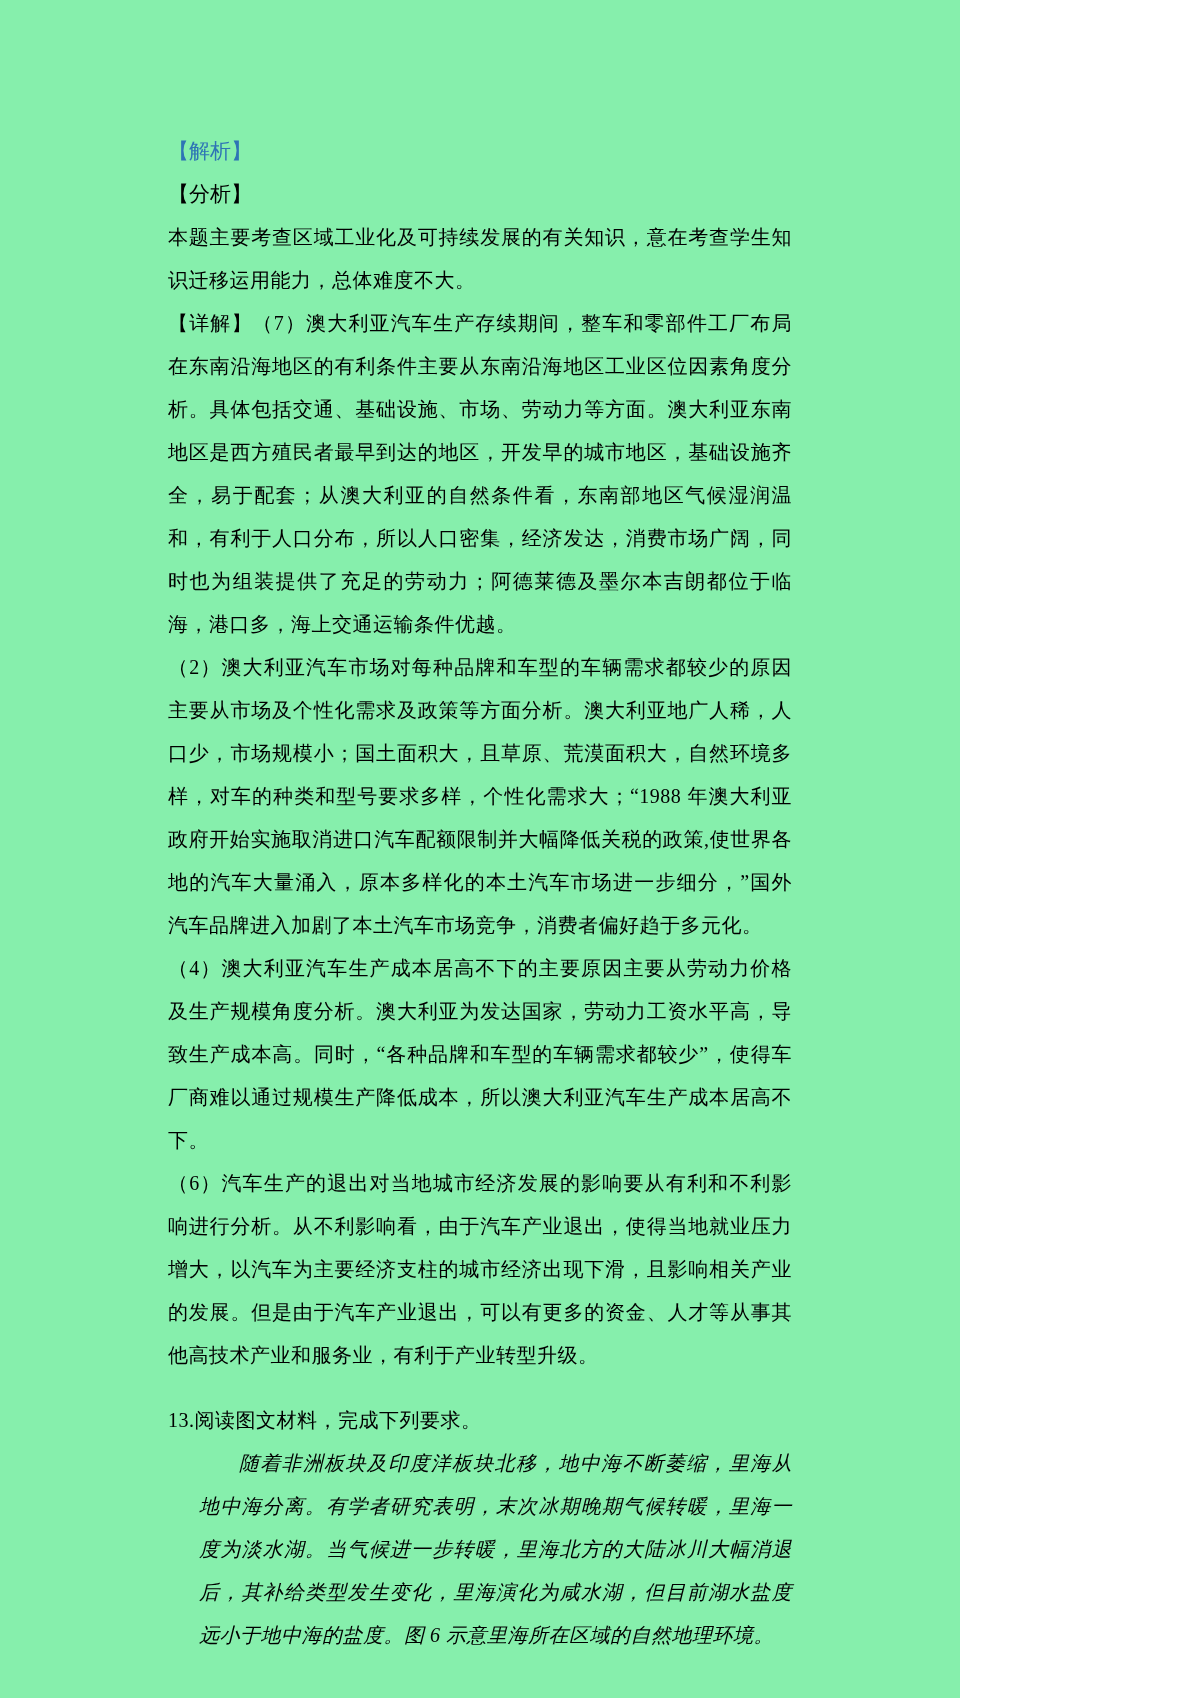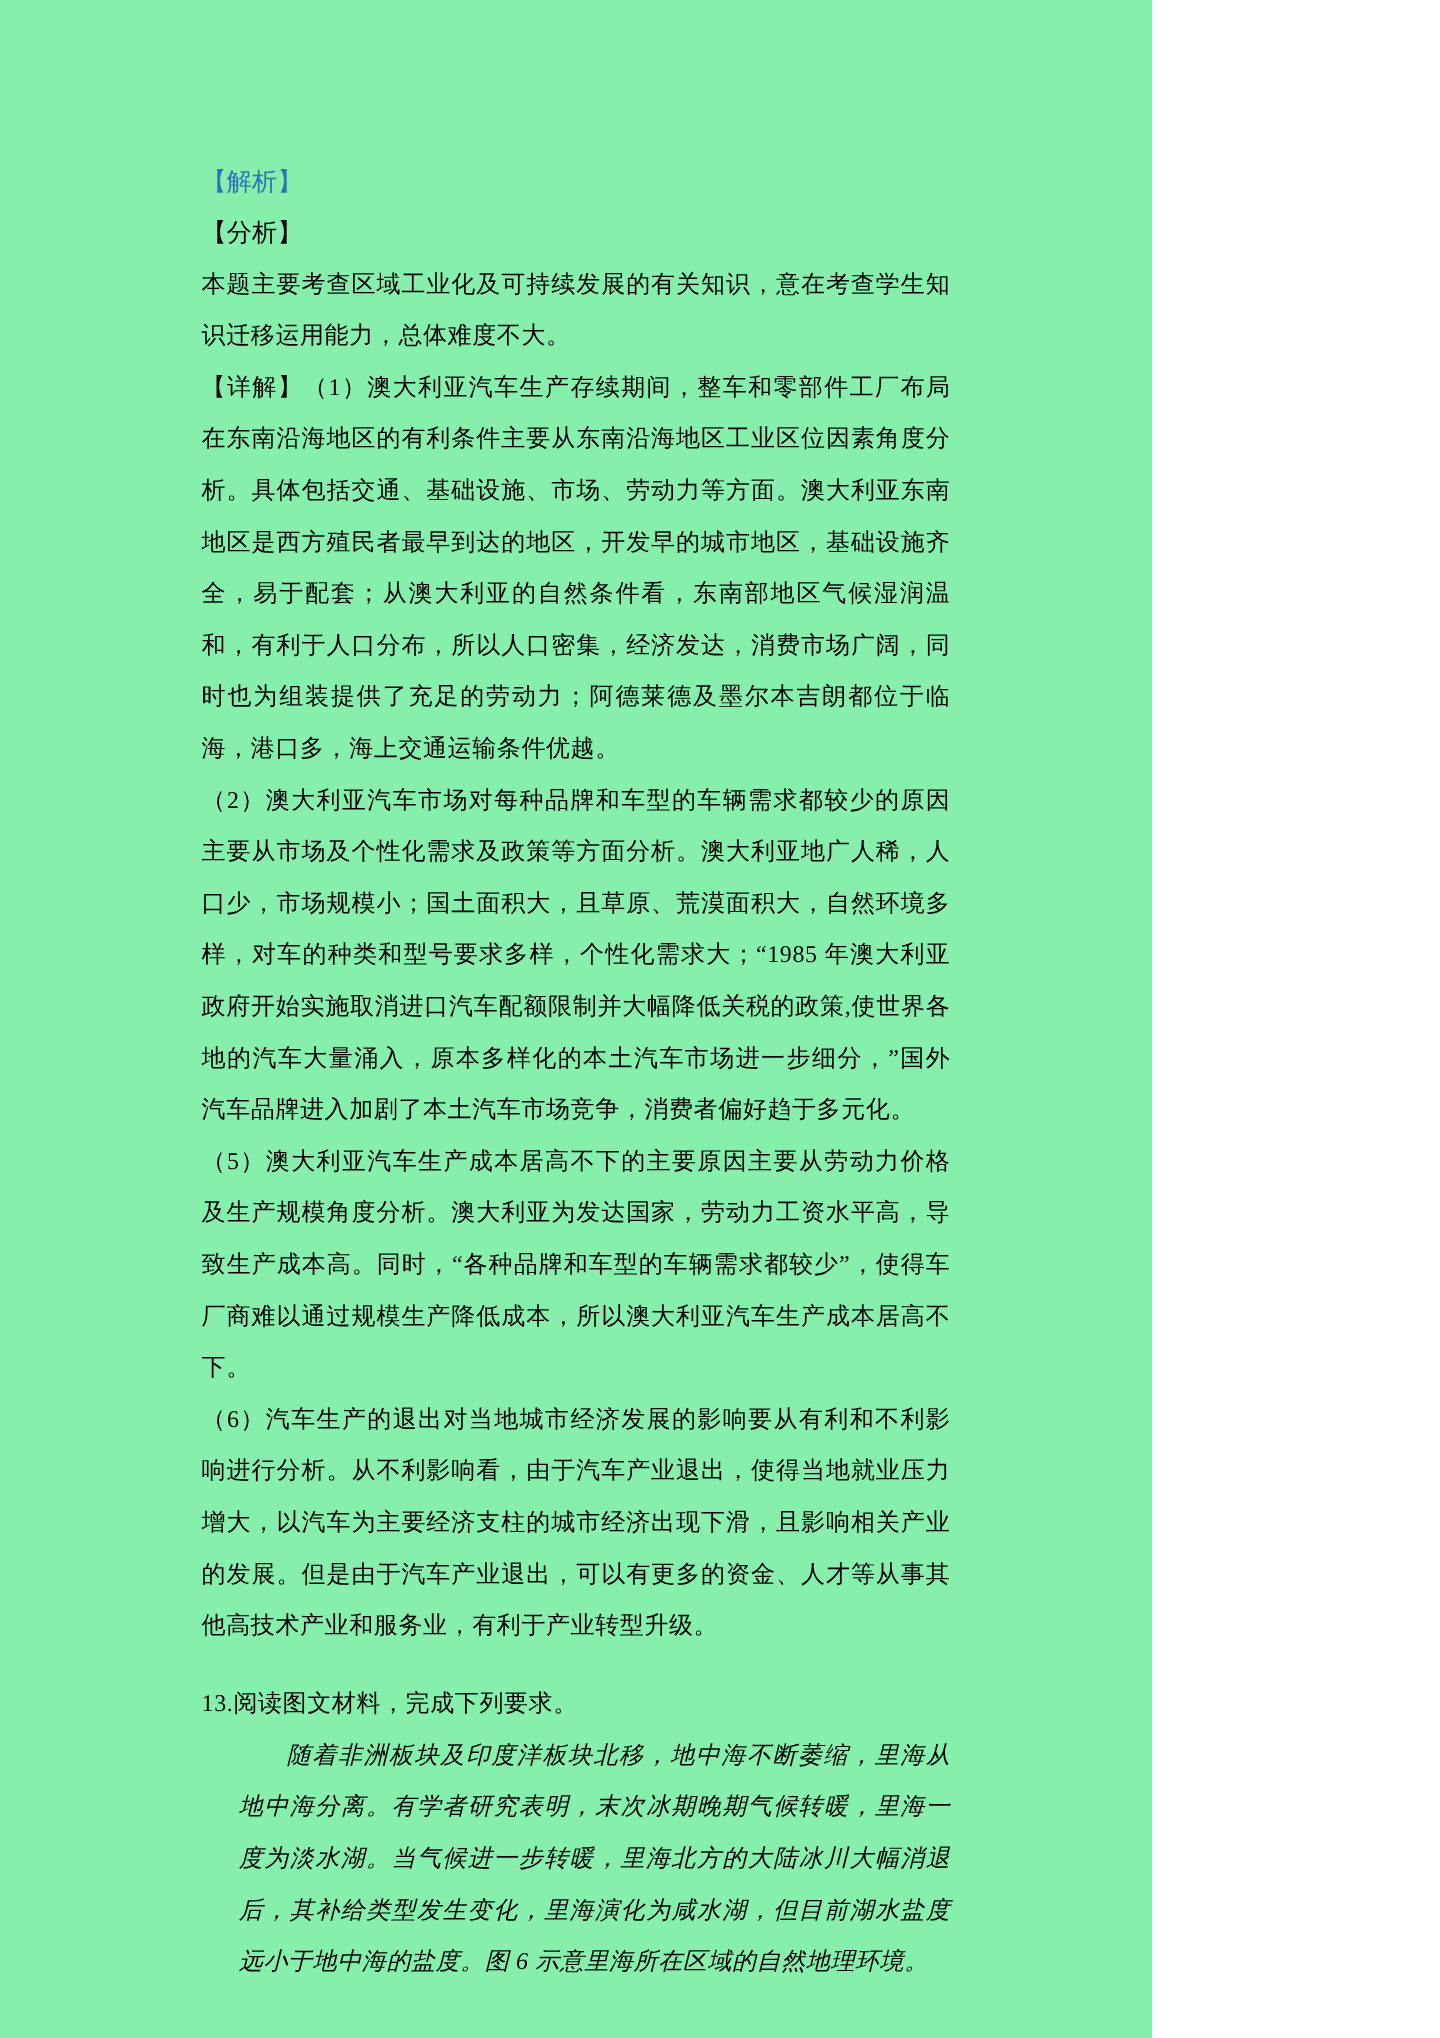--- a/index.html
+++ b/index.html
@@ -52,25 +52,25 @@
 <body>
 
 <div class="page">
 
   <p class="line-block heading-blue">【解析】</p>
 
   <p class="line-block">【分析】</p>
 
   <p class="para">本题主要考查区域工业化及可持续发展的有关知识，意在考查学生知识迁移运用能力，总体难度不大。</p>
 
-  <p class="para">【详解】（1）澳大利亚汽车生产存续期间，整车和零部件工厂布局在东南沿海地区的有利条件主要从东南沿海地区工业区位因素角度分析。具体包括交通、基础设施、市场、劳动力等方面。澳大利亚东南地区是西方殖民者最早到达的地区，开发早的城市地区，基础设施齐全，易于配套；从澳大利亚的自然条件看，东南部地区气候湿润温和，有利于人口分布，所以人口密集，经济发达，消费市场广阔，同时也为组装提供了充足的劳动力；阿德莱德及墨尔本吉朗都位于临海，港口多，海上交通运输条件优越。</p>
+  <p class="para">【详解】（7）澳大利亚汽车生产存续期间，整车和零部件工厂布局在东南沿海地区的有利条件主要从东南沿海地区工业区位因素角度分析。具体包括交通、基础设施、市场、劳动力等方面。澳大利亚东南地区是西方殖民者最早到达的地区，开发早的城市地区，基础设施齐全，易于配套；从澳大利亚的自然条件看，东南部地区气候湿润温和，有利于人口分布，所以人口密集，经济发达，消费市场广阔，同时也为组装提供了充足的劳动力；阿德莱德及墨尔本吉朗都位于临海，港口多，海上交通运输条件优越。</p>
 
-  <p class="para">（2）澳大利亚汽车市场对每种品牌和车型的车辆需求都较少的原因主要从市场及个性化需求及政策等方面分析。澳大利亚地广人稀，人口少，市场规模小；国土面积大，且草原、荒漠面积大，自然环境多样，对车的种类和型号要求多样，个性化需求大；“1985 年澳大利亚政府开始实施取消进口汽车配额限制并大幅降低关税的政策,使世界各地的汽车大量涌入，原本多样化的本土汽车市场进一步细分，”国外汽车品牌进入加剧了本土汽车市场竞争，消费者偏好趋于多元化。</p>
+  <p class="para">（2）澳大利亚汽车市场对每种品牌和车型的车辆需求都较少的原因主要从市场及个性化需求及政策等方面分析。澳大利亚地广人稀，人口少，市场规模小；国土面积大，且草原、荒漠面积大，自然环境多样，对车的种类和型号要求多样，个性化需求大；“1988 年澳大利亚政府开始实施取消进口汽车配额限制并大幅降低关税的政策,使世界各地的汽车大量涌入，原本多样化的本土汽车市场进一步细分，”国外汽车品牌进入加剧了本土汽车市场竞争，消费者偏好趋于多元化。</p>
 
-  <p class="para">（5）澳大利亚汽车生产成本居高不下的主要原因主要从劳动力价格及生产规模角度分析。澳大利亚为发达国家，劳动力工资水平高，导致生产成本高。同时，“各种品牌和车型的车辆需求都较少”，使得车厂商难以通过规模生产降低成本，所以澳大利亚汽车生产成本居高不下。</p>
+  <p class="para">（4）澳大利亚汽车生产成本居高不下的主要原因主要从劳动力价格及生产规模角度分析。澳大利亚为发达国家，劳动力工资水平高，导致生产成本高。同时，“各种品牌和车型的车辆需求都较少”，使得车厂商难以通过规模生产降低成本，所以澳大利亚汽车生产成本居高不下。</p>
 
   <p class="para">（6）汽车生产的退出对当地城市经济发展的影响要从有利和不利影响进行分析。从不利影响看，由于汽车产业退出，使得当地就业压力增大，以汽车为主要经济支柱的城市经济出现下滑，且影响相关产业的发展。但是由于汽车产业退出，可以有更多的资金、人才等从事其他高技术产业和服务业，有利于产业转型升级。</p>
 
   <p class="para q13">13.阅读图文材料，完成下列要求。</p>
 
   <p class="para material">随着非洲板块及印度洋板块北移，地中海不断萎缩，里海从地中海分离。有学者研究表明，末次冰期晚期气候转暖，里海一度为淡水湖。当气候进一步转暖，里海北方的大陆冰川大幅消退后，其补给类型发生变化，里海演化为咸水湖，但目前湖水盐度远小于地中海的盐度。图 6 示意里海所在区域的自然地理环境。</p>
 
 </div>
 
 </body></html>

